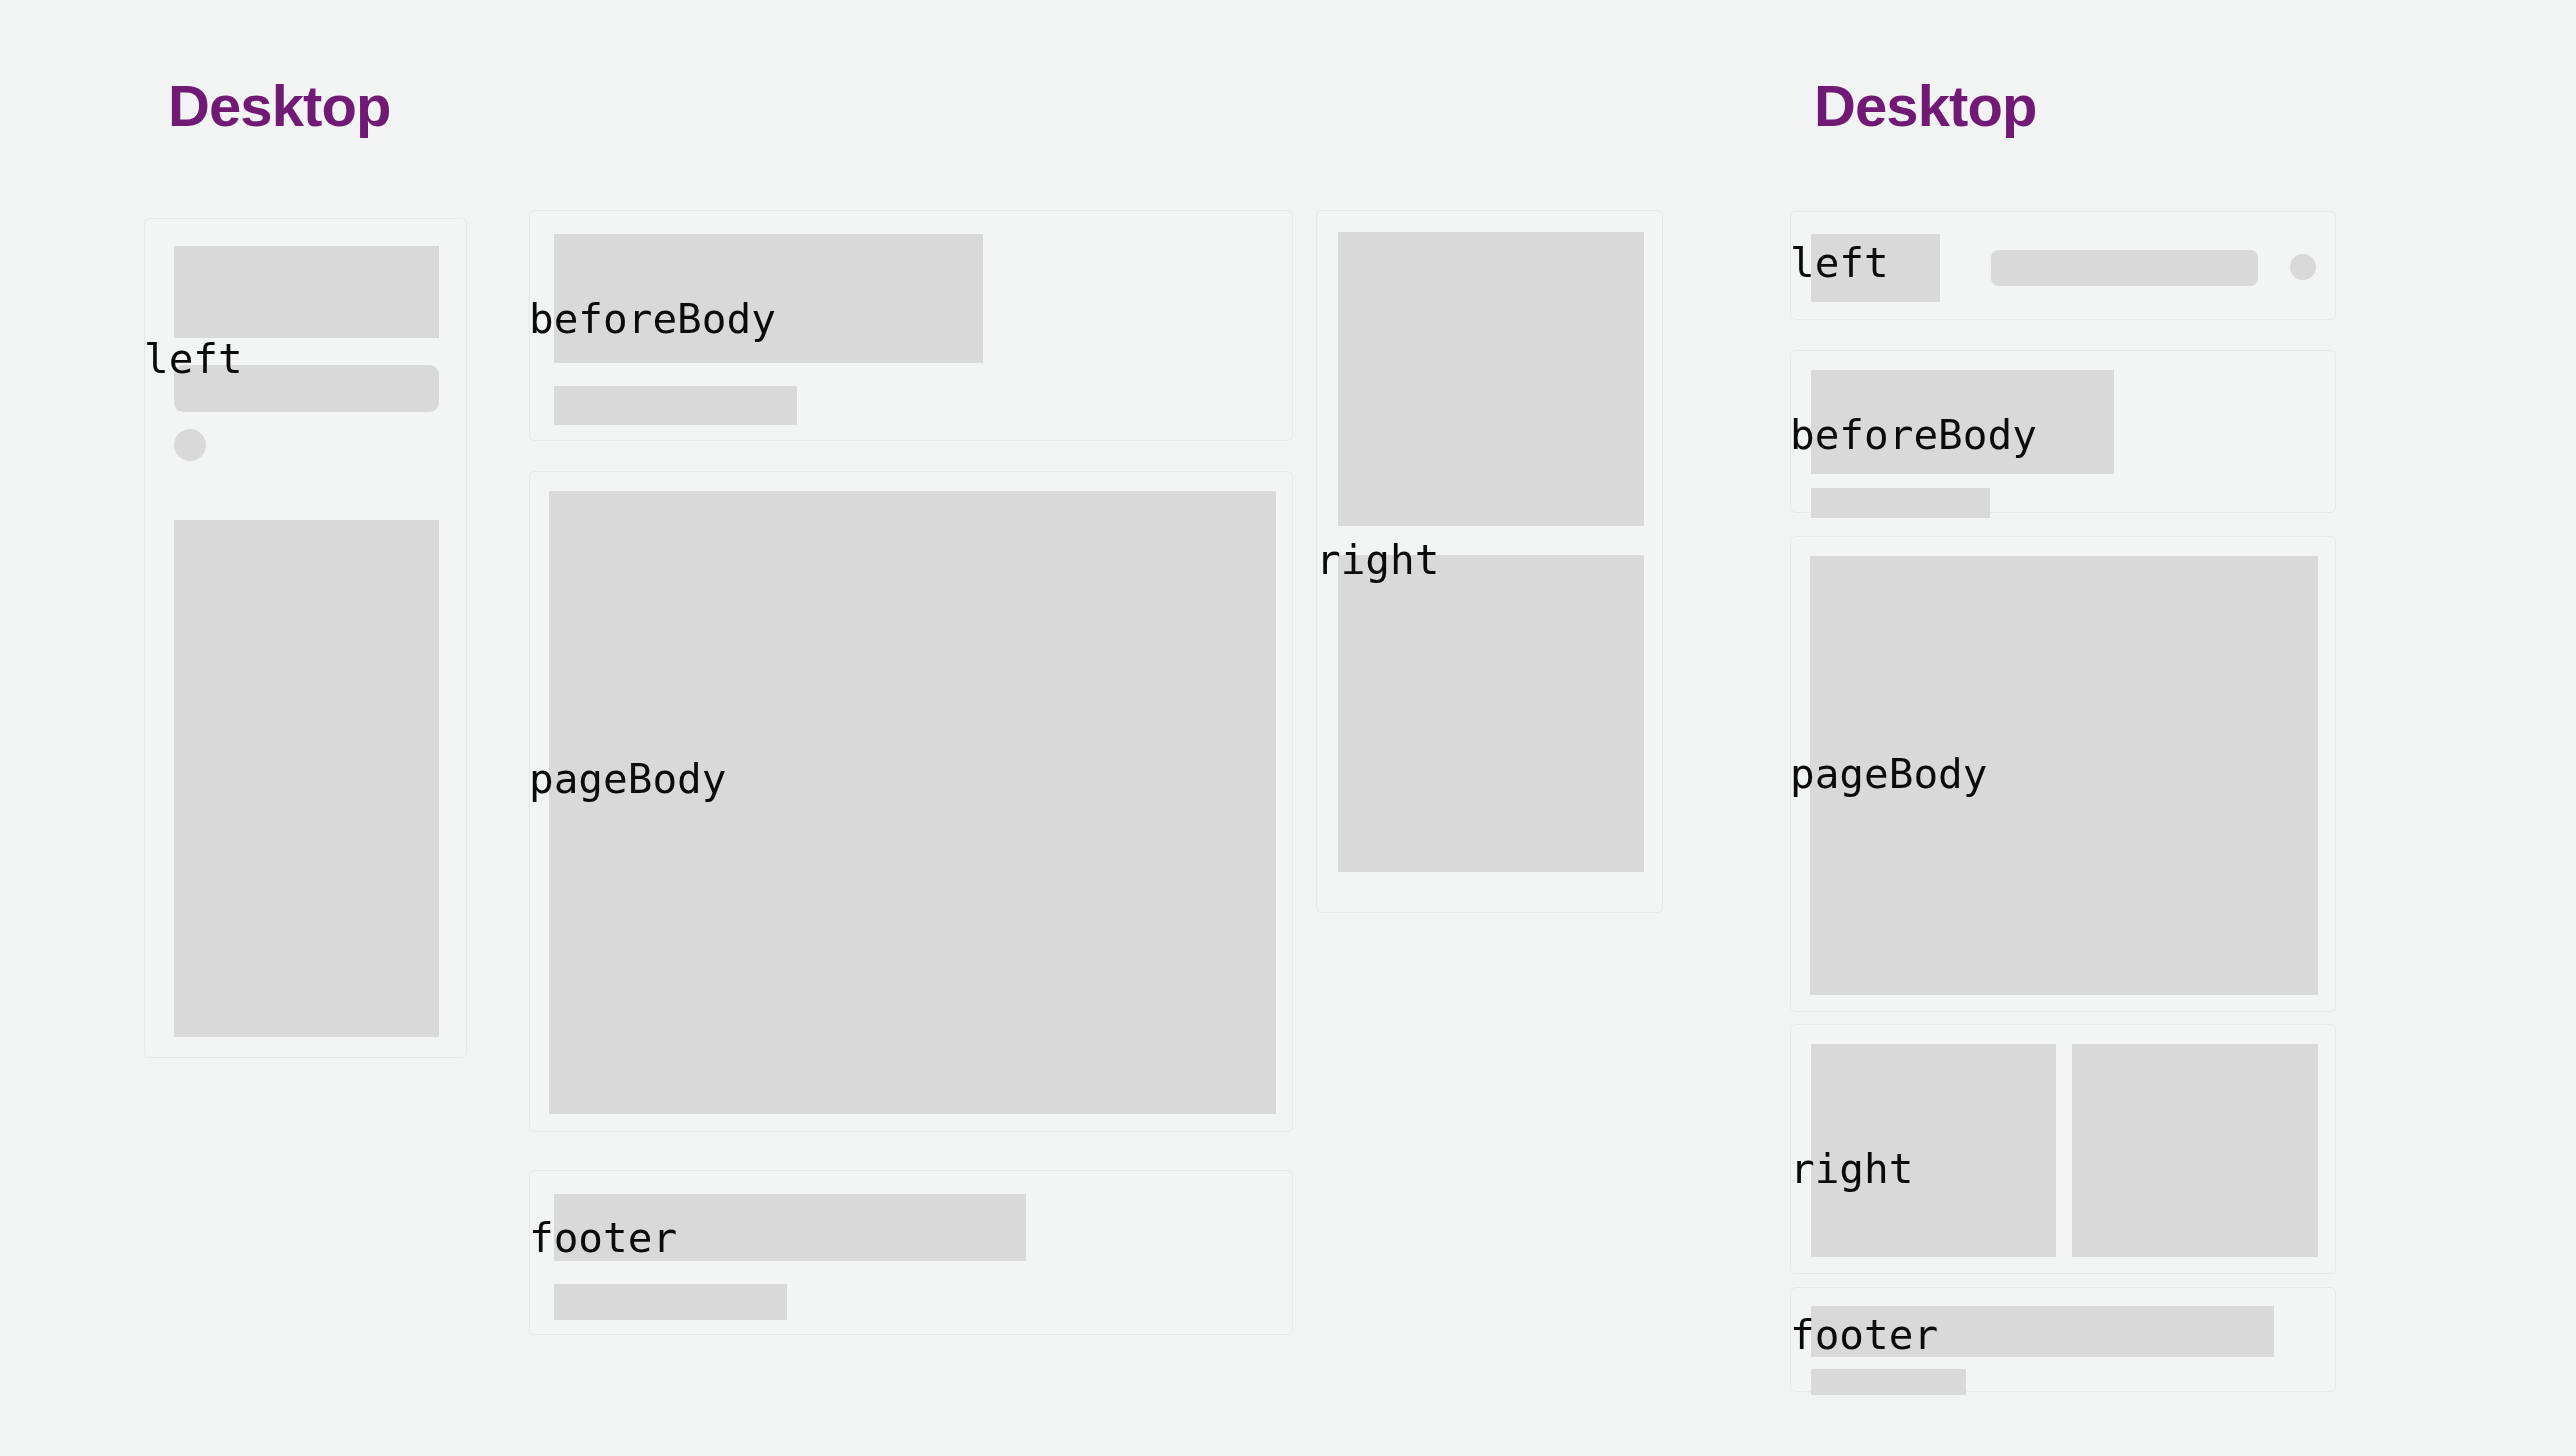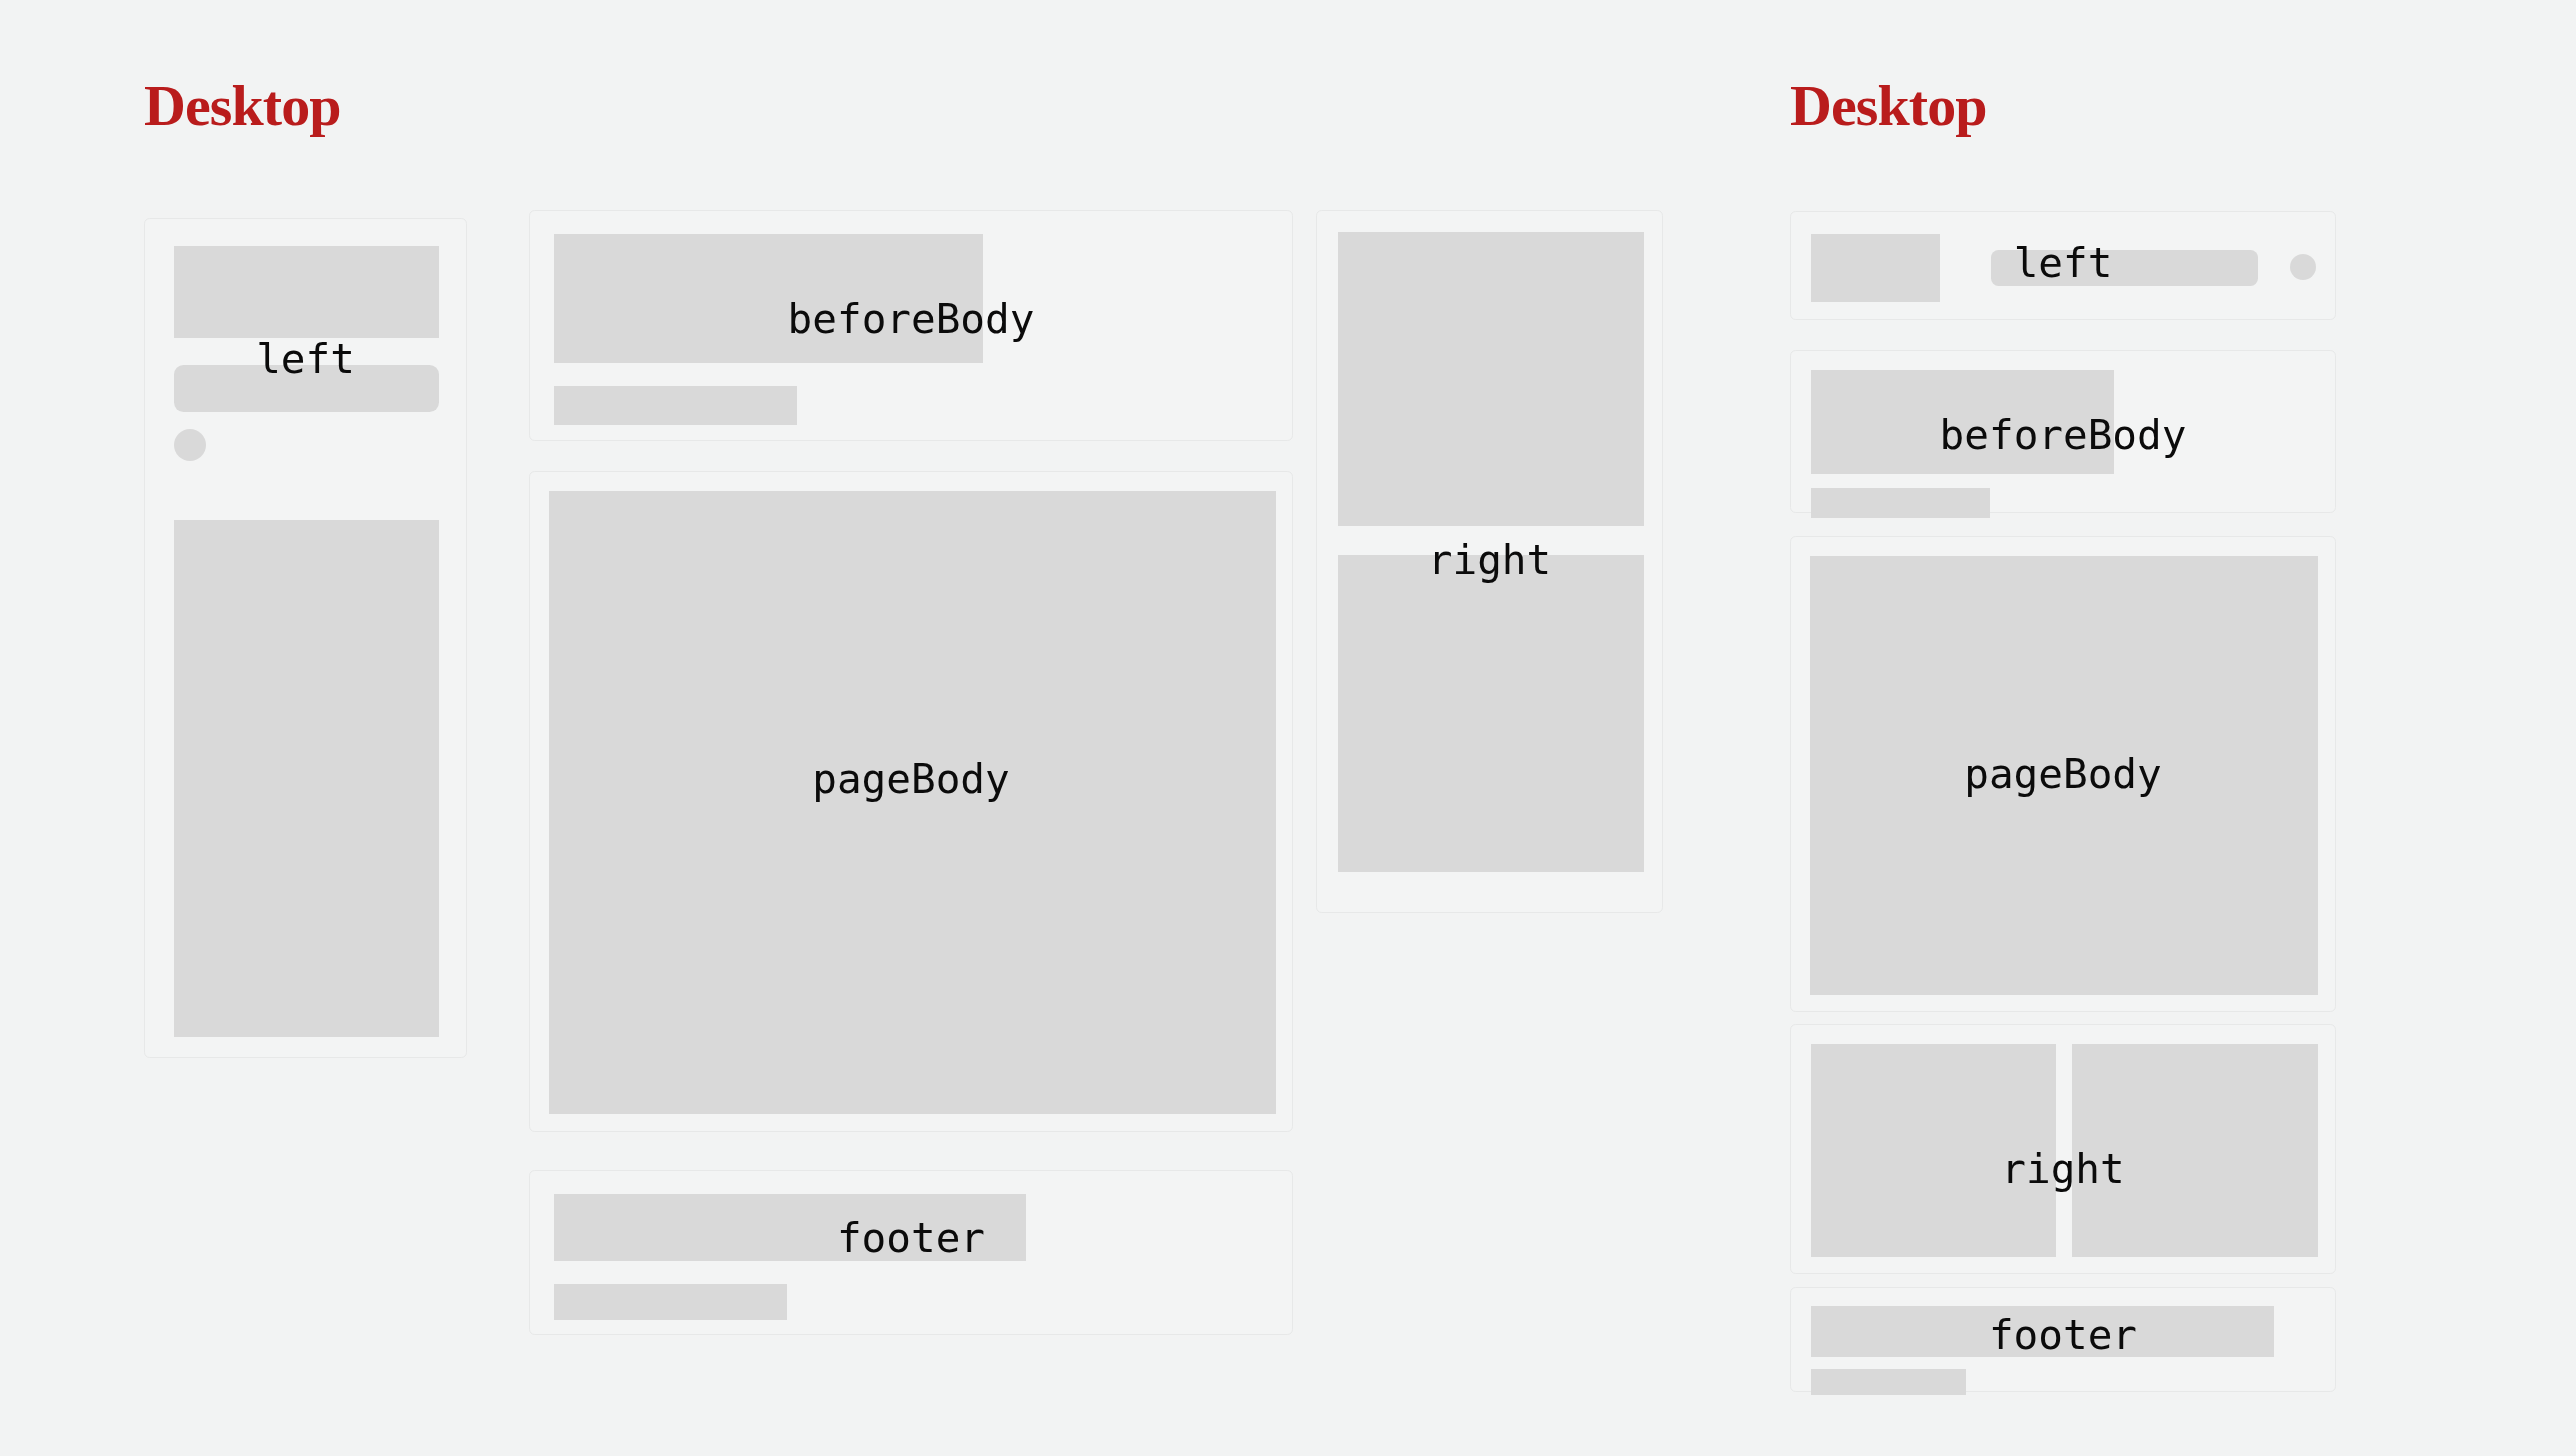--- a/index.html
+++ b/index.html
@@ -15,26 +15,27 @@
   
   #root {
     position: relative;
     width: 2576px;
     height: 1456px;
     background: #f2f3f3;
   }
 
   .section-title {
     position: absolute;
-    font-family: Liberation Serif, serif;
+    font-family: Liberation Sans, sans-serif;
     font-weight: 700;
     font-size: 58px;
     line-height: 58px;
     letter-spacing: -0.9px;
-    color: #b91c1c;
+    color: #701a75;
+    margin-left: 24px;
   }
   #title-desktop { left: 144px; top: 77px; }
   #title-mobile  { left: 1790px; top: 77px; }
 
   
   .card {
     position: absolute;
     background: #f3f4f4;
     border: 1.9px solid #e7e8e8;
     border-radius: 5.6px;
@@ -51,21 +52,20 @@
   .blk.circle  { border-radius: 50%; }
 
   
   .label {
     position: absolute;
     font-family: "DejaVu Sans Mono", "Liberation Mono", monospace;
     font-size: 41px;
     line-height: 41px;
     color: #0b0b0b;
     white-space: nowrap;
-    text-align: center;
     pointer-events: none;
   }
   .label.centered {
     left: 0;
     right: 0;
   }
 
   
   #desktop-left-card   { left: 144px;  top: 218px;  width: 323px;  height: 840px; }
   #dl-b1 { left: 29px;  top: 27px;  width: 265px; height: 92px; }

